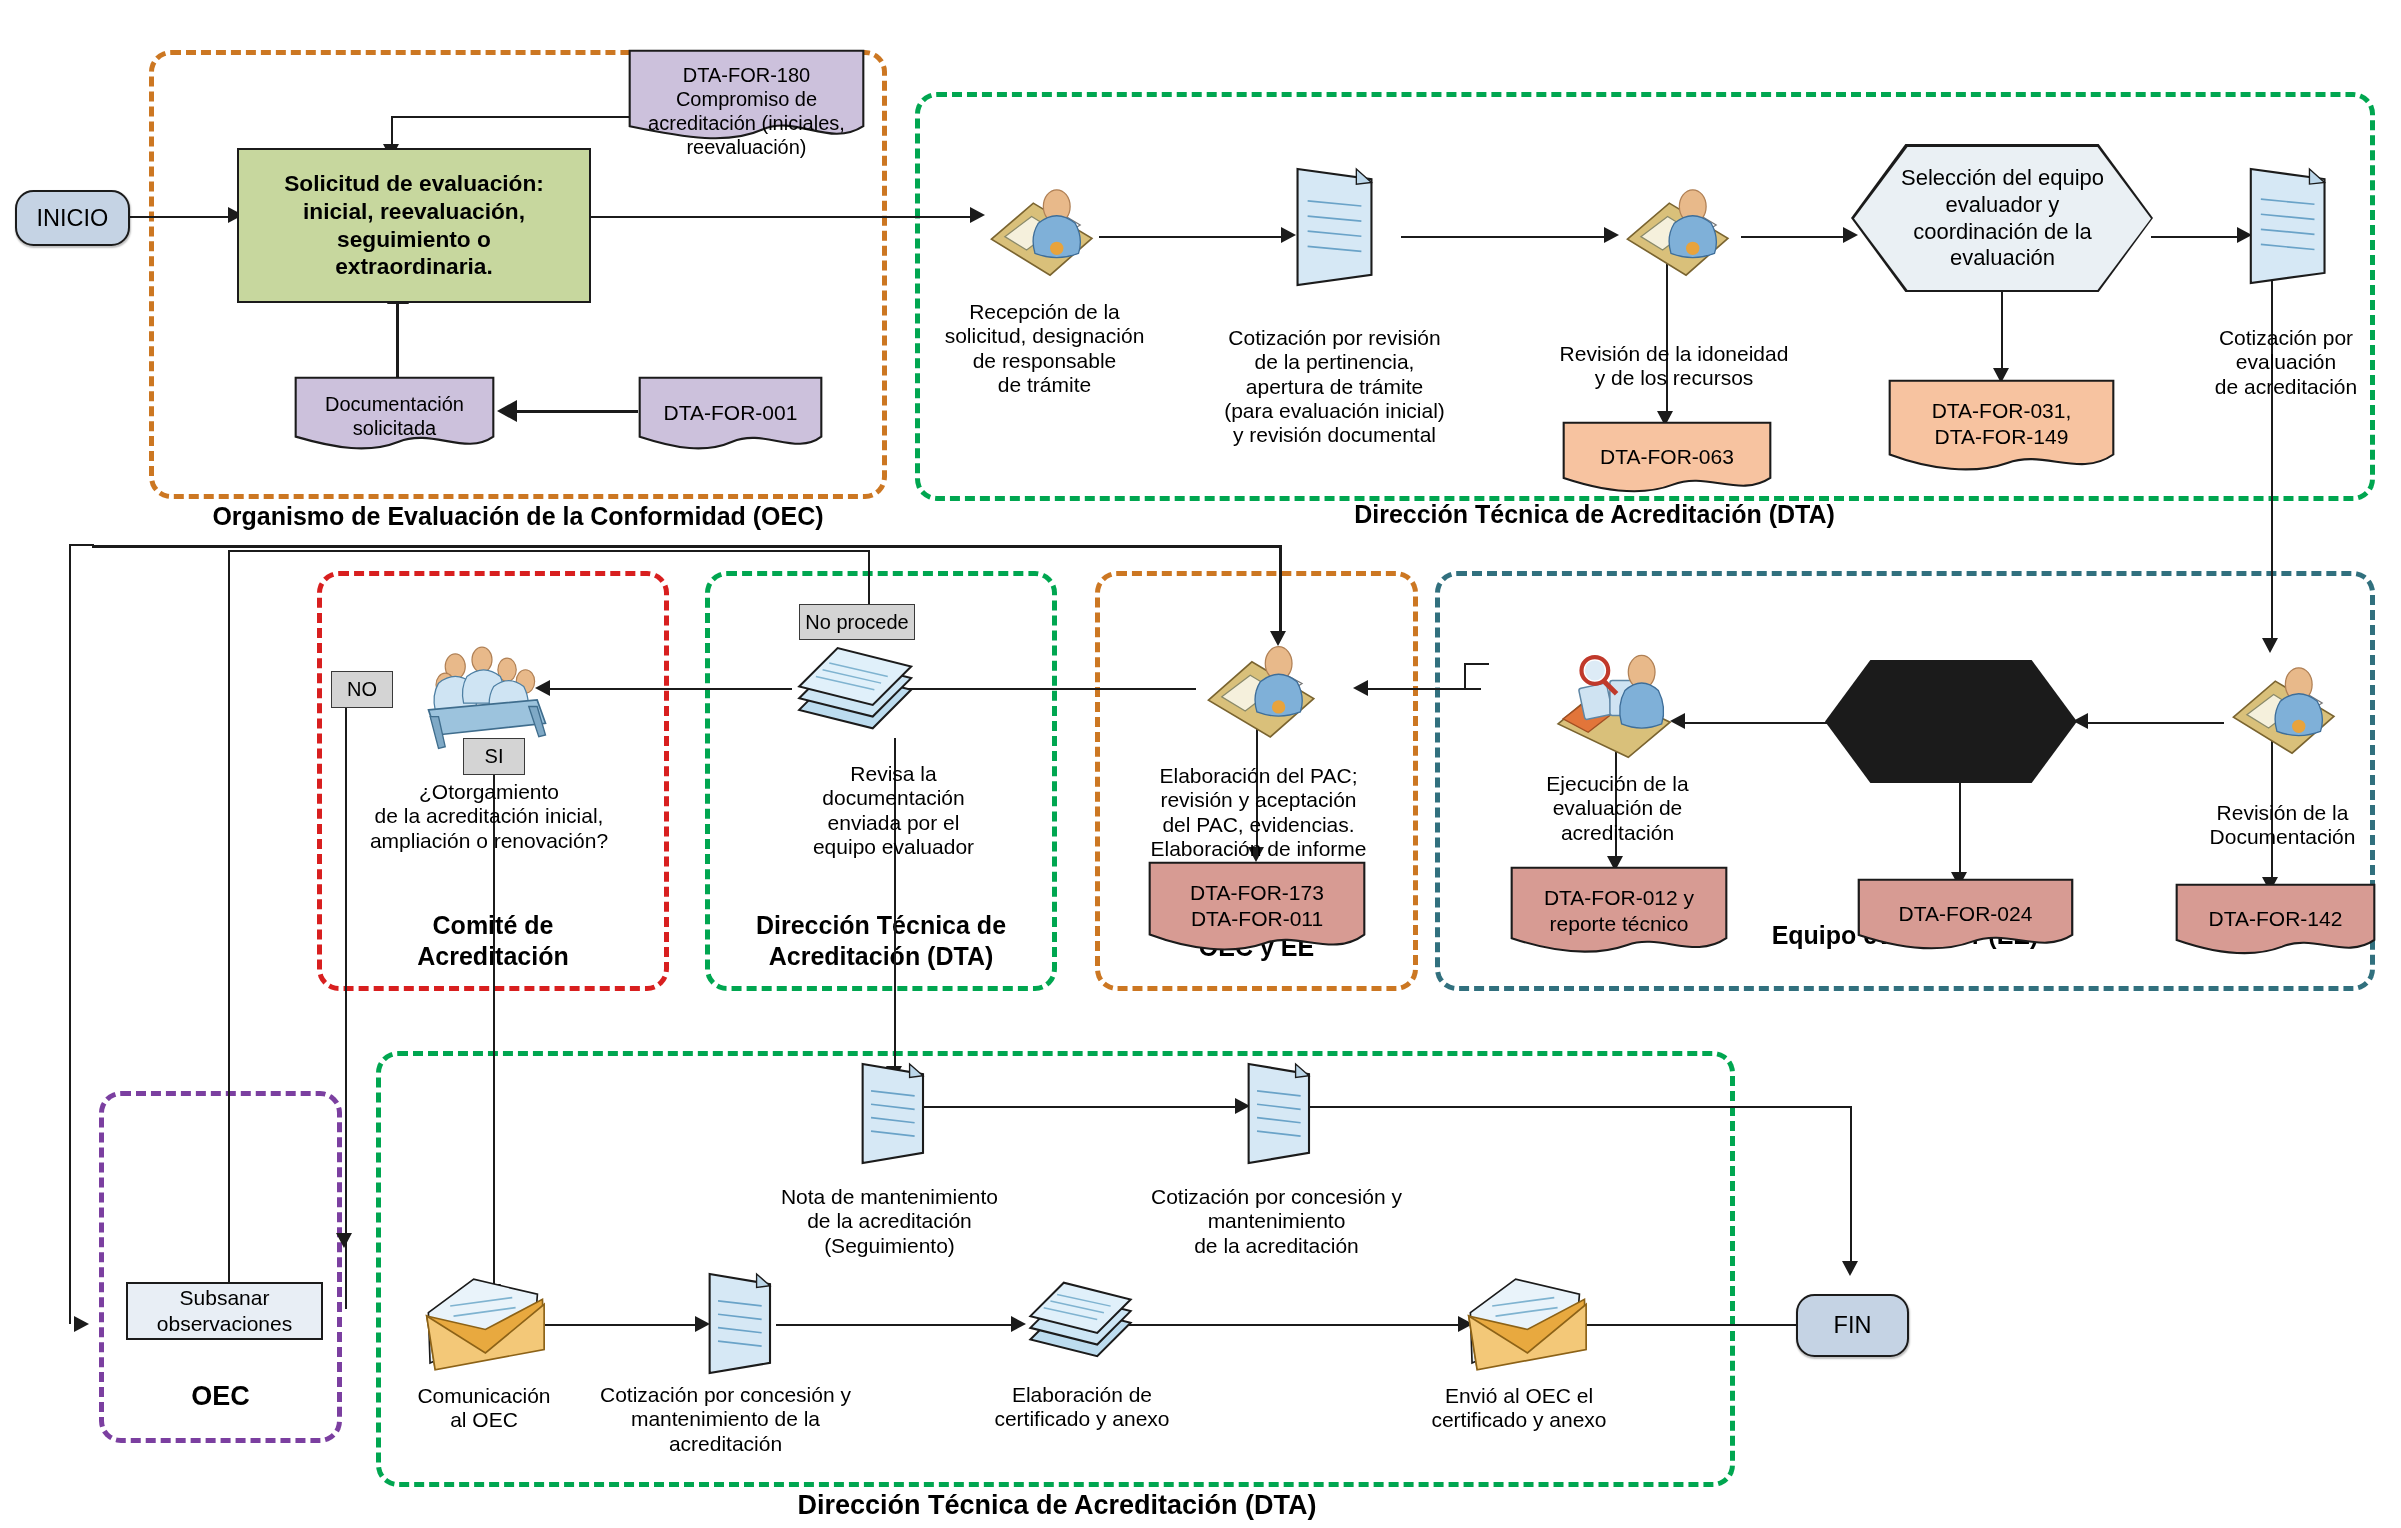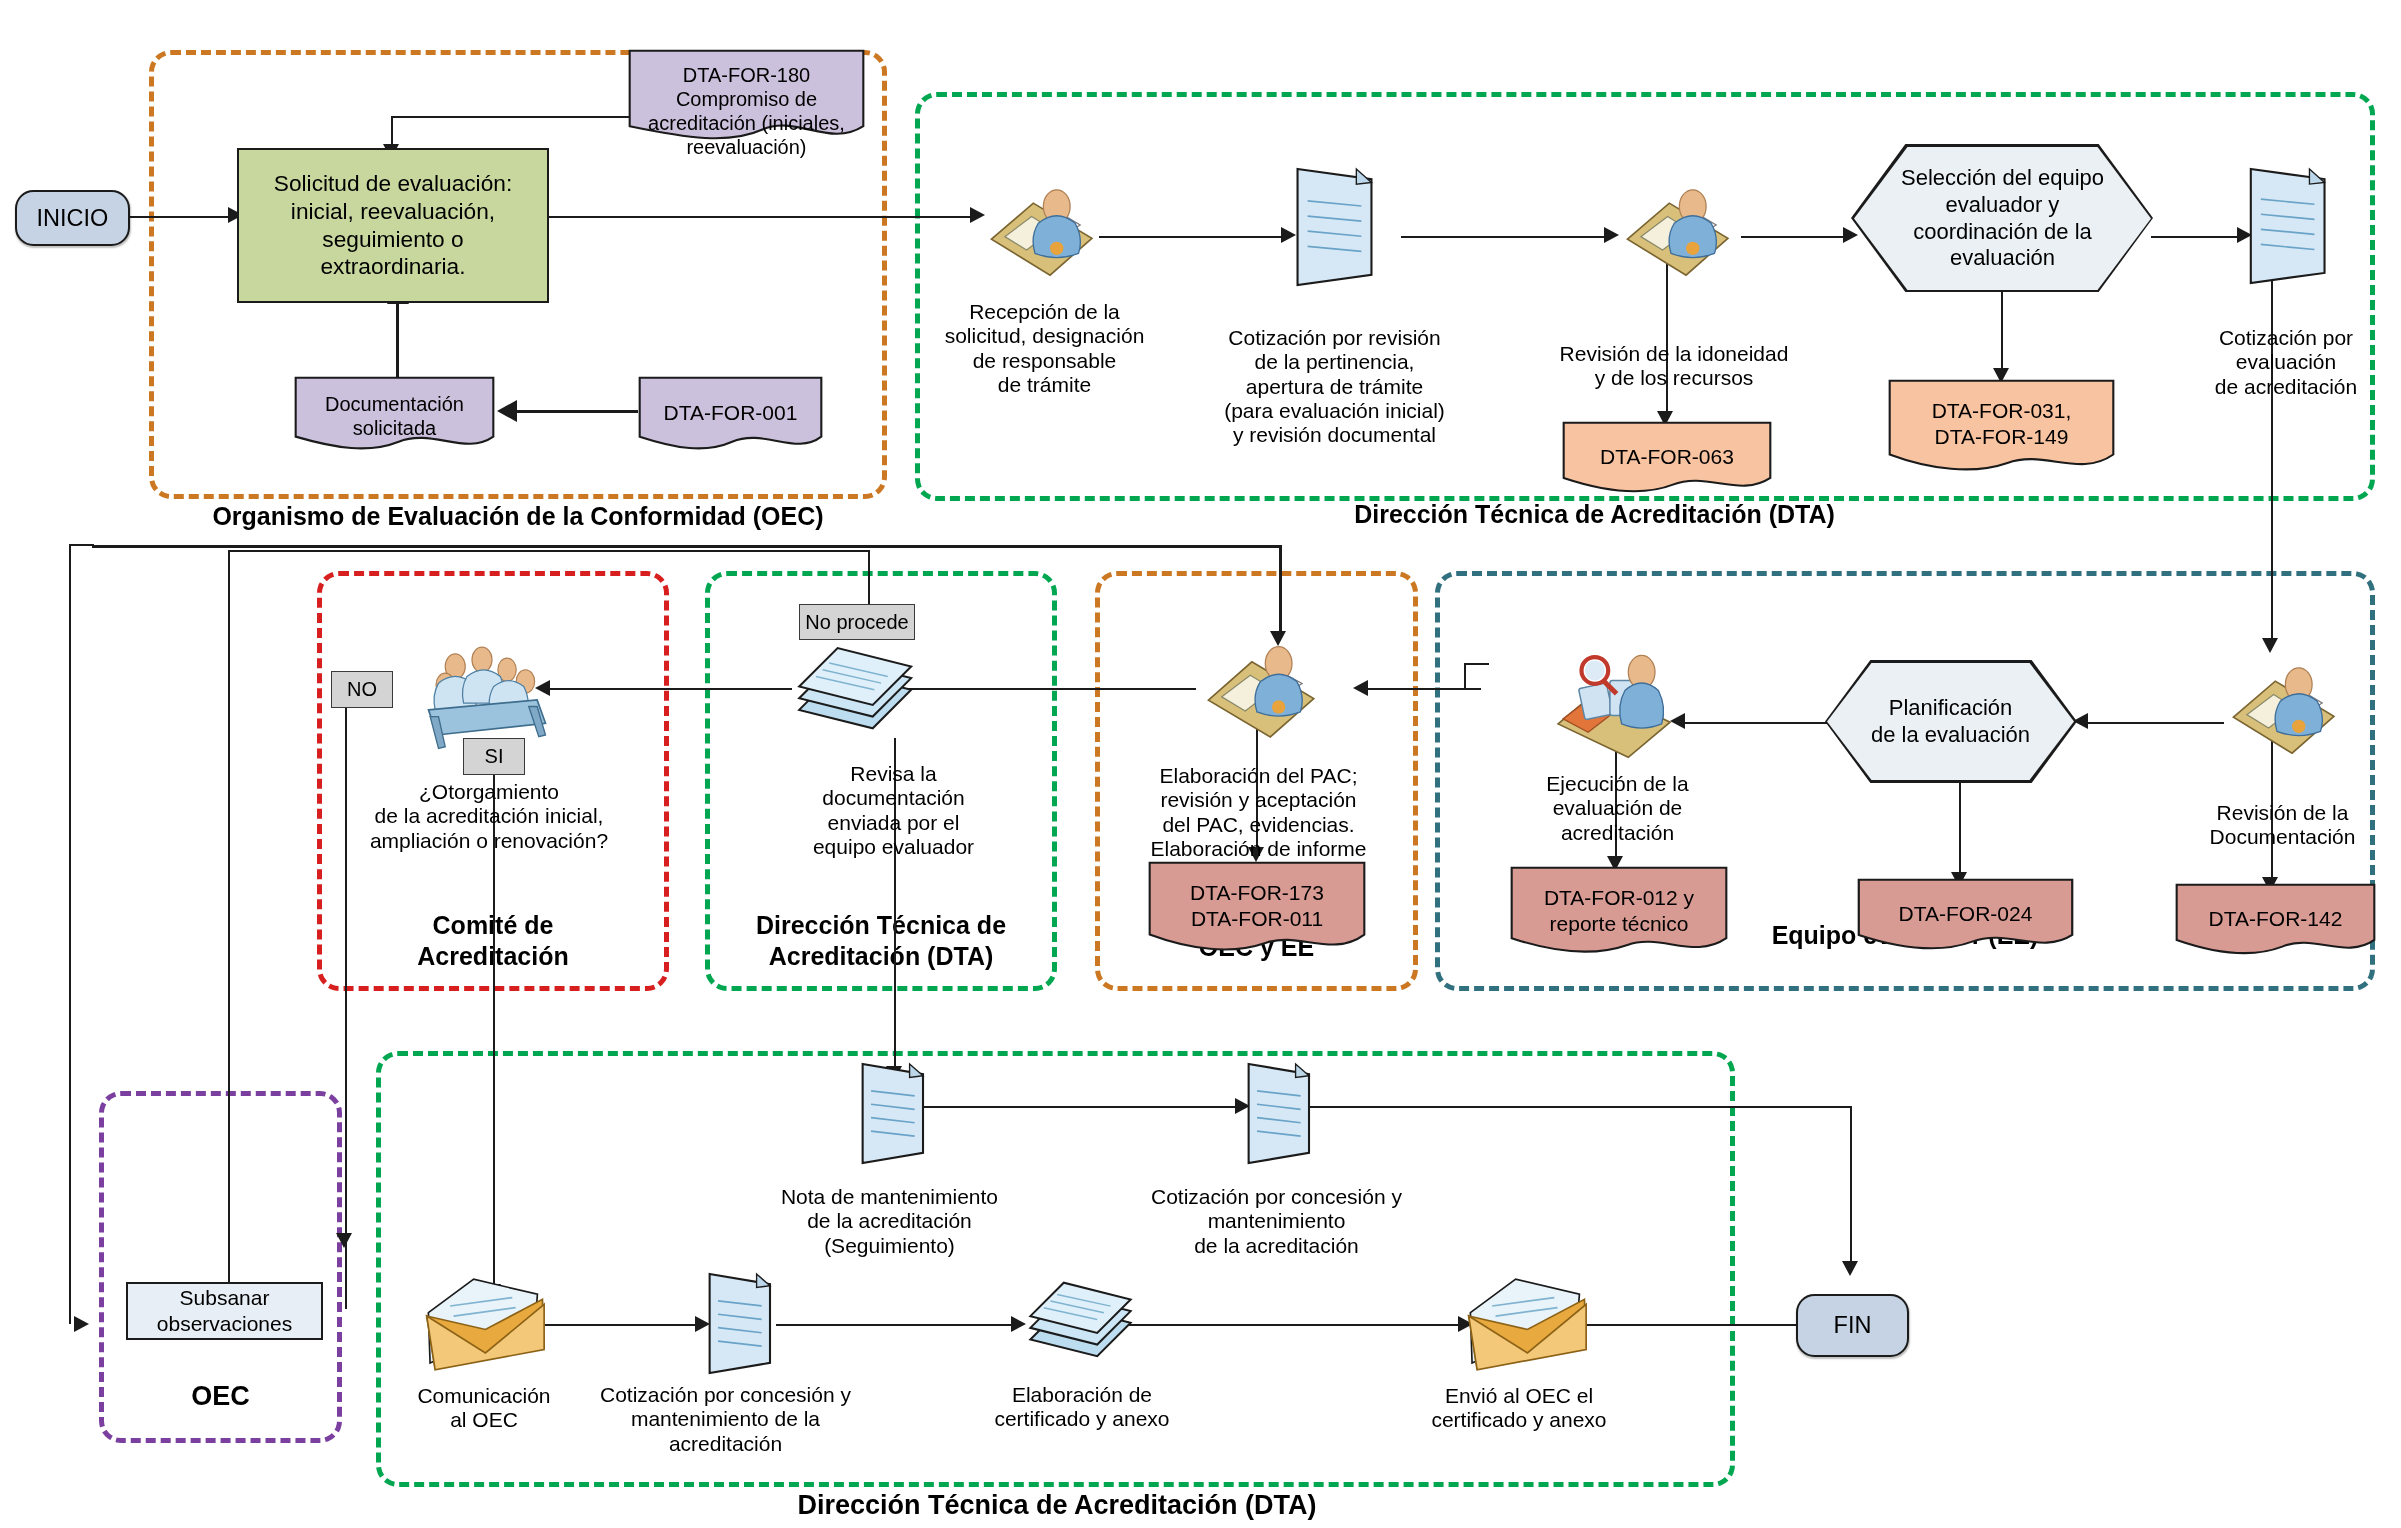--- a/index.html
+++ b/index.html
@@ -209,21 +209,21 @@
   <div class="ar r" style="left:1235px;top:1098px;"></div>
 
   <div class="ln lnh" style="left:1296px;top:1106px;width:554px;"></div>
   <div class="ln lnv" style="left:1850px;top:1106px;height:164px;"></div>
   <div class="ar d" style="left:1842px;top:1261px;"></div>
 
   <div class="term" style="left:15px;top:190px;width:111px;height:52px;">
     <span>INICIO</span>
   </div>
 
-  <div class="proc green" style="left:237px;top:148px;width:312px;height:155px;">
+  <div class="proc green" style="left:237px;top:148px;width:354px;height:155px;font-weight:bold;">
     <span>Solicitud de evaluación:
 inicial, reevaluación,
 seguimiento o
 extraordinaria.</span>
   </div>
 
   <div class="docw" style="left:628px;top:49px;width:237px;height:99px;">
     <svg viewBox="0 0 282 118" preserveAspectRatio="none">
       <path d="M2,2 L280,2 L280,92 C240,118 200,78 160,96 C120,114 70,106 2,92 Z" fill="#CCC1DC" stroke="#1b1b1b" stroke-width="2.5"></path>
     </svg>
@@ -349,24 +349,20 @@
 Documentación</div>
 
   <div class="docw" style="left:2175px;top:883px;width:201px;height:77px;">
     <svg viewBox="0 0 240 92" preserveAspectRatio="none">
       <path d="M2,2 L238,2 L238,68 C204,92 166,60 128,76 C92,90 48,84 2,68 Z" fill="#D79B93" stroke="#1b1b1b" stroke-width="2.5"></path>
     </svg>
     <div class="lbl" style="top:11.7px;font-size:21px;">DTA-FOR-142</div>
   </div>
 
   <div class="hexb" style="left:1825px;top:660px;width:252px;height:123px;"></div>
-  <div class="hex" style="left:1827px;top:663px;width:247px;height:117px;">
-    <span>Planificación
-de la evaluación</span>
-  </div>
 
   <div class="docw" style="left:1857px;top:878px;width:206px;height:77px;padding-left:11px;">
     <svg viewBox="0 0 245 92" preserveAspectRatio="none">
       <path d="M2,2 L243,2 L243,68 C208,92 170,60 130,76 C94,90 48,84 2,68 Z" fill="#D79B93" stroke="#1b1b1b" stroke-width="2.5"></path>
     </svg>
     <div class="lbl" style="top:11.7px;font-size:21px;">DTA-FOR-024</div>
   </div>
 
   <div class="icon" style="left:1548px;top:642px;width:138px;height:117px;">
     <svg viewBox="0 0 165 140">

